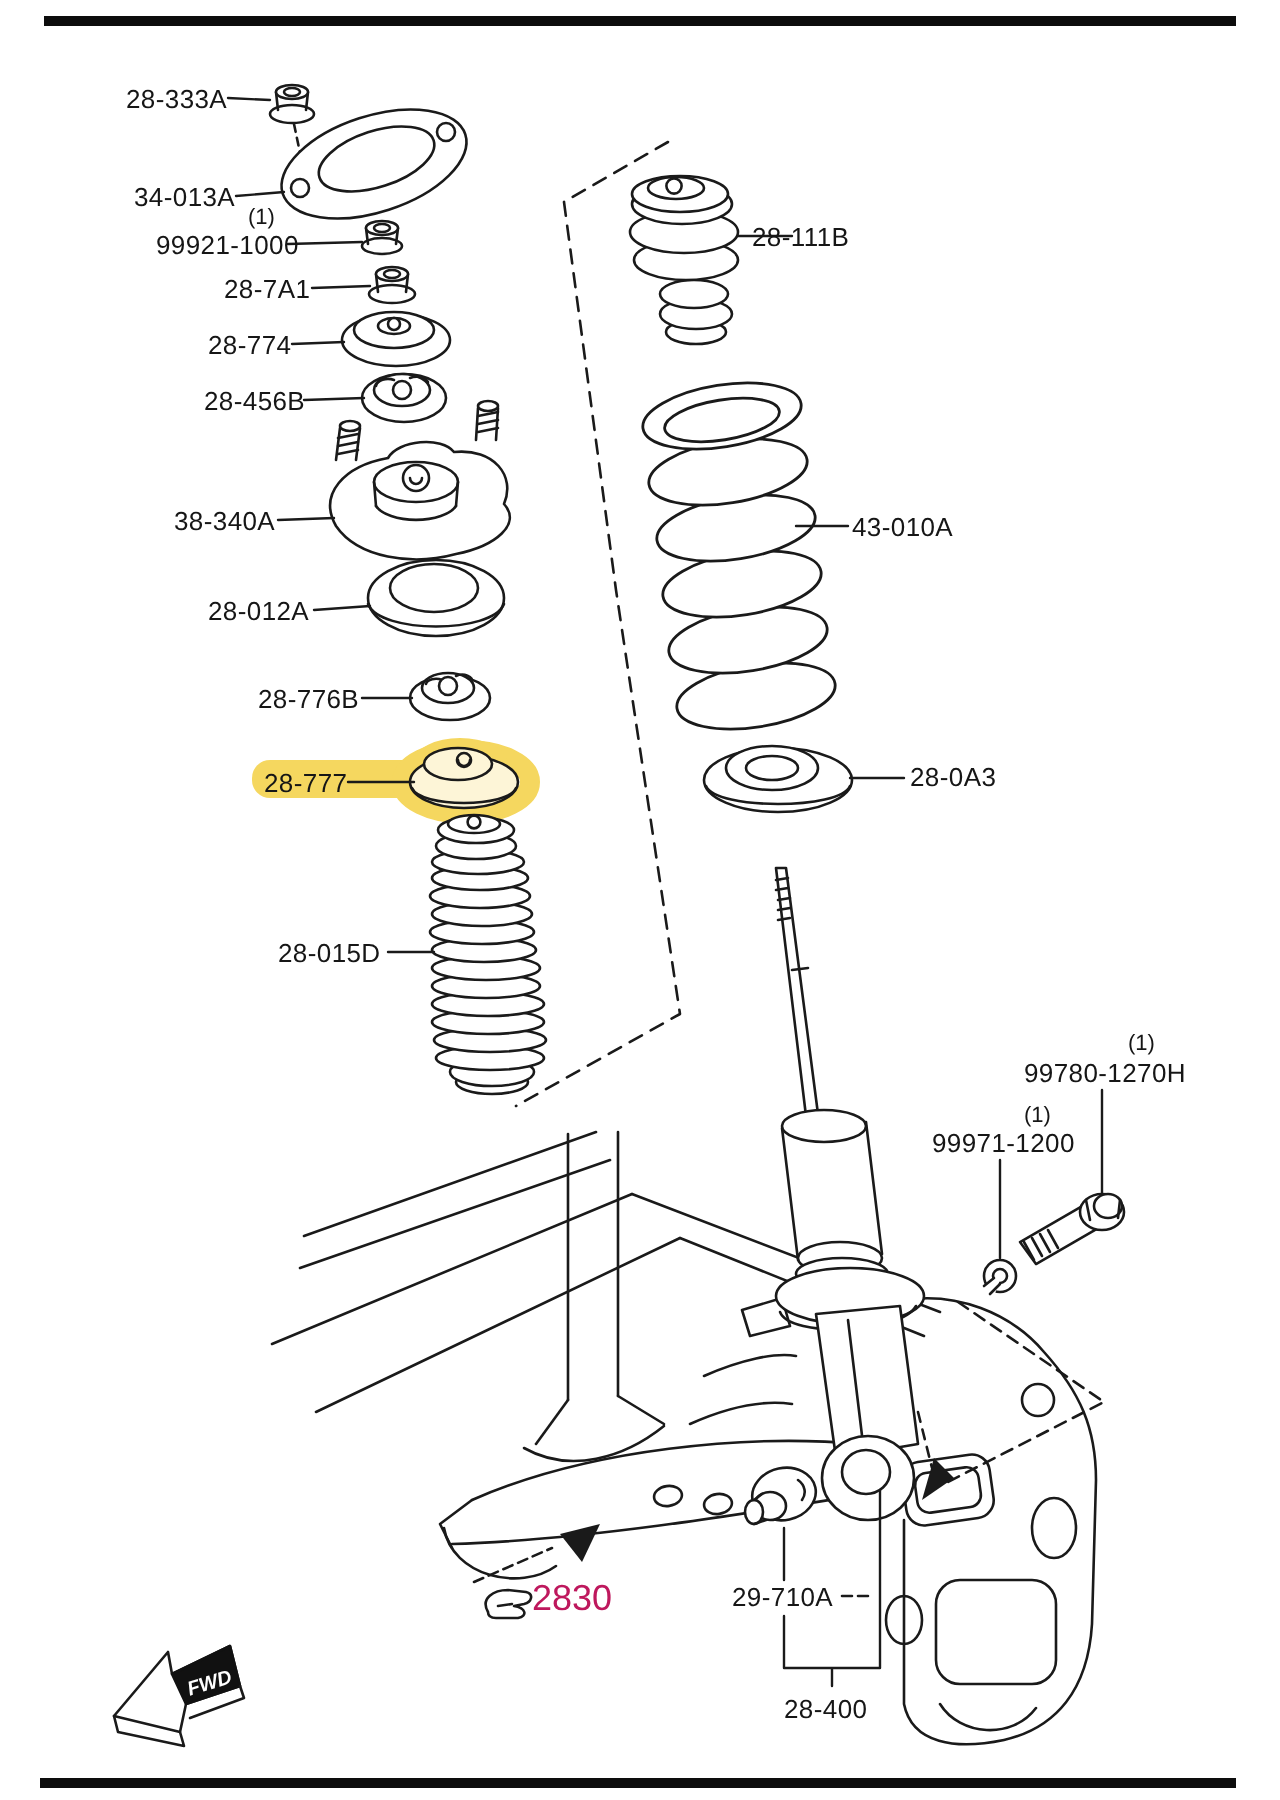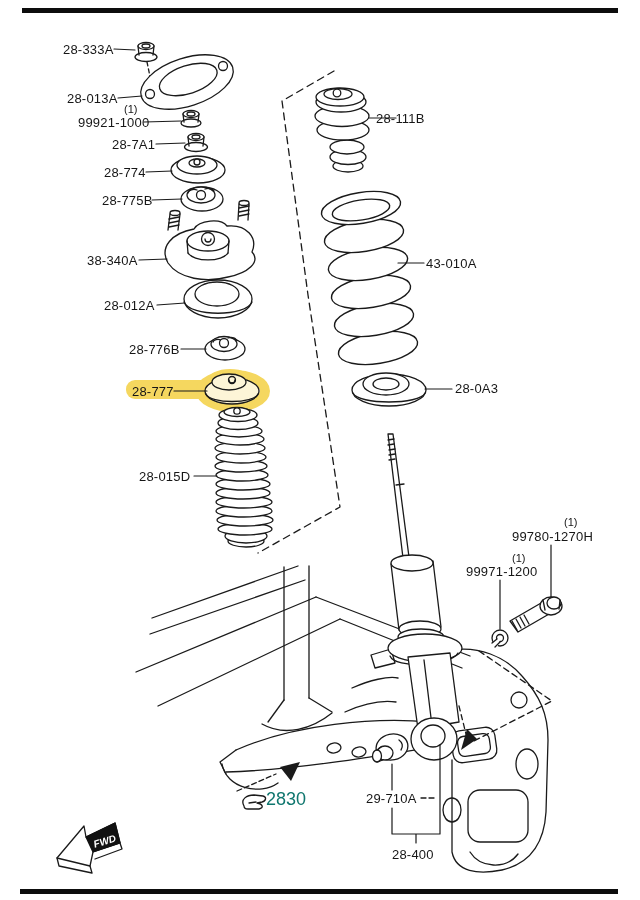--- a/index.html
+++ b/index.html
@@ -5,21 +5,21 @@
   html,body{margin:0;padding:0;background:#ffffff;}
   .stage{position:relative;width:640px;height:900px;background:#ffffff;overflow:hidden;
          font-family:"Liberation Sans",sans-serif;}
   .rule{position:absolute;background:#0d0d0d;z-index:4;}
   .rule-top{left:22px;top:8px;width:596px;height:5px;}
   .rule-bottom{left:20px;top:889px;width:598px;height:5px;}
   svg.art{position:absolute;left:0;top:0;z-index:1;}
   .callout{position:absolute;font-size:13px;color:#161616;white-space:nowrap;z-index:3;
            letter-spacing:.2px;}
   .qty{position:absolute;font-size:11px;color:#161616;white-space:nowrap;z-index:3;}
-  .ref{position:absolute;font-size:18px;color:#0f766e;white-space:nowrap;z-index:3;}
+  .ref{position:absolute;font-size:18px;color:#be185d;white-space:nowrap;z-index:3;}
 </style>
 </head>
 <body>
 
 <div class="stage">
 
   <div class="rule rule-top"></div>
   <div class="rule rule-bottom"></div>
 
   <svg class="art" width="640" height="900" viewBox="0 0 640 900" stroke="#1a1a1a" stroke-width="1.3" fill="none" stroke-linecap="round" stroke-linejoin="round">
@@ -271,26 +271,26 @@
       <path d="M369,118 L396,118"></path>
       <path d="M398,263 L424,263"></path>
       <path d="M425,389 L452,389"></path>
       <path d="M551,545 L551,597"></path>
       <path d="M500,580 L500,629"></path>
       <path d="M392,764 L392,790 M392,808 L392,834 M440,745 L440,834 M392,834 L440,834 M416,834 L416,843"></path>
     </g>
   </svg>
 
   <div class="callout" style="left:63px;top:42px">28-333A</div>
-  <div class="callout" style="left:67px;top:91px">28-013A</div>
+  <div class="callout" style="left:67px;top:91px">34-013A</div>
   <div class="qty" style="left:124px;top:103px">(1)</div>
   <div class="callout" style="left:78px;top:115px">99921-1000</div>
   <div class="callout" style="left:112px;top:137px">28-7A1</div>
   <div class="callout" style="left:104px;top:165px">28-774</div>
-  <div class="callout" style="left:102px;top:193px">28-775B</div>
+  <div class="callout" style="left:102px;top:193px">28-456B</div>
   <div class="callout" style="left:87px;top:253px">38-340A</div>
   <div class="callout" style="left:104px;top:298px">28-012A</div>
   <div class="callout" style="left:129px;top:342px">28-776B</div>
   <div class="callout" style="left:132px;top:384px">28-777</div>
   <div class="callout" style="left:139px;top:469px">28-015D</div>
   <div class="callout" style="left:376px;top:111px">28-111B</div>
   <div class="callout" style="left:426px;top:256px">43-010A</div>
   <div class="callout" style="left:455px;top:381px">28-0A3</div>
   <div class="qty" style="left:564px;top:516px">(1)</div>
   <div class="callout" style="left:512px;top:529px">99780-1270H</div>

